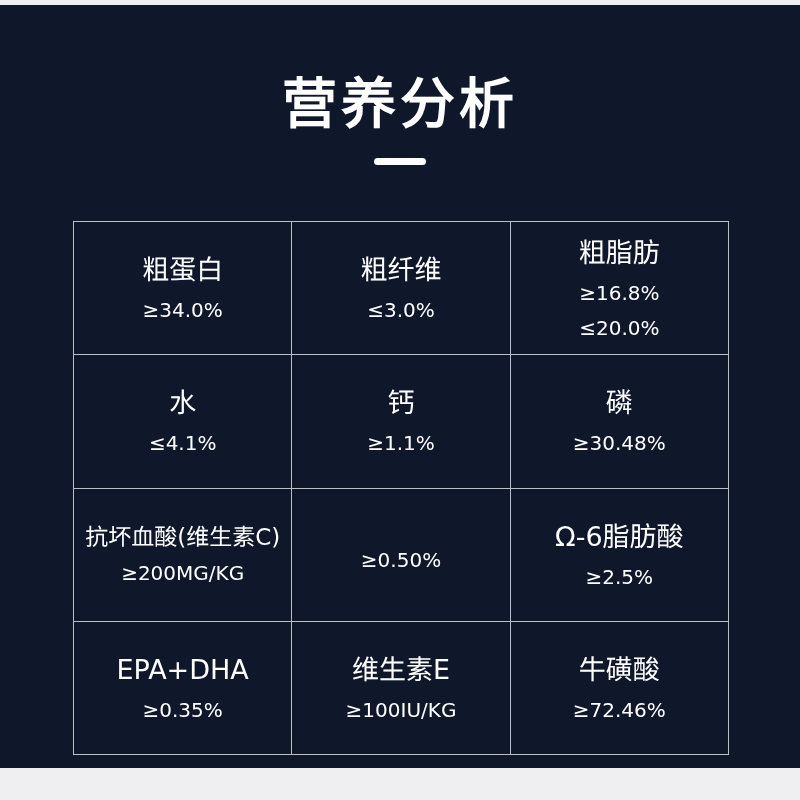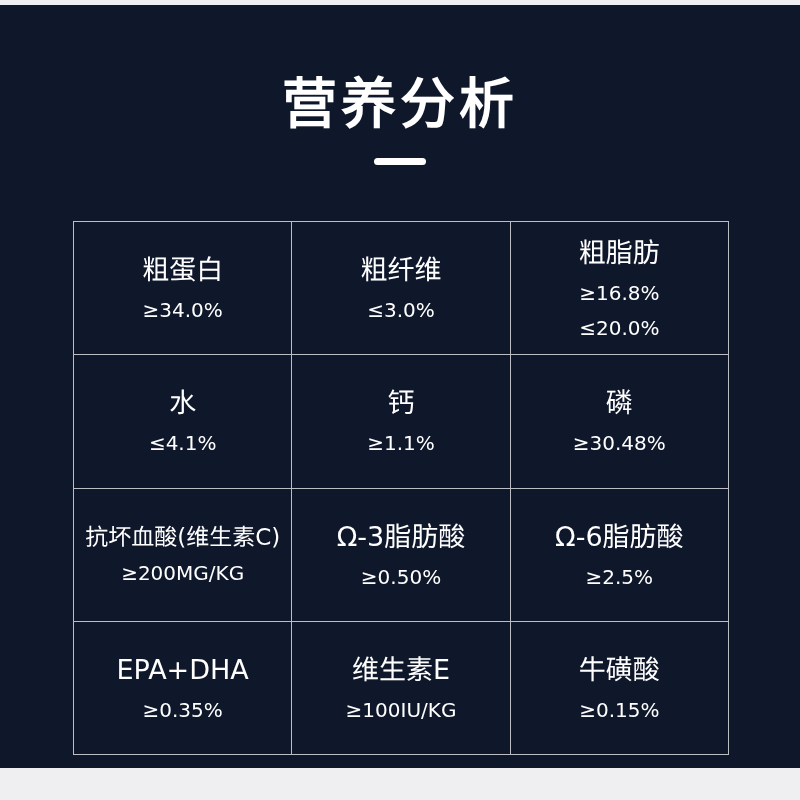--- a/index.html
+++ b/index.html
@@ -158,38 +158,37 @@
         <div class="cell-value">≥30.48%</div>
       </div>
     </div>
 
     <div class="table-row">
       <div class="table-cell">
         <div class="cell-label small">抗坏血酸(维生素C)</div>
         <div class="cell-value">≥200MG/KG</div>
       </div>
       <div class="table-cell">
-        <div class="cell-label">Ω-3脂肪酸</div>
         <div class="cell-value">≥0.50%</div>
       </div>
       <div class="table-cell">
         <div class="cell-label">Ω-6脂肪酸</div>
         <div class="cell-value">≥2.5%</div>
       </div>
     </div>
 
     <div class="table-row">
       <div class="table-cell">
         <div class="cell-label">EPA+DHA</div>
         <div class="cell-value">≥0.35%</div>
       </div>
       <div class="table-cell">
         <div class="cell-label">维生素E</div>
         <div class="cell-value">≥100IU/KG</div>
       </div>
       <div class="table-cell">
         <div class="cell-label">牛磺酸</div>
-        <div class="cell-value">≥0.15%</div>
+        <div class="cell-value">≥72.46%</div>
       </div>
     </div>
 
   </div>
 </div>
 
 </body></html>

